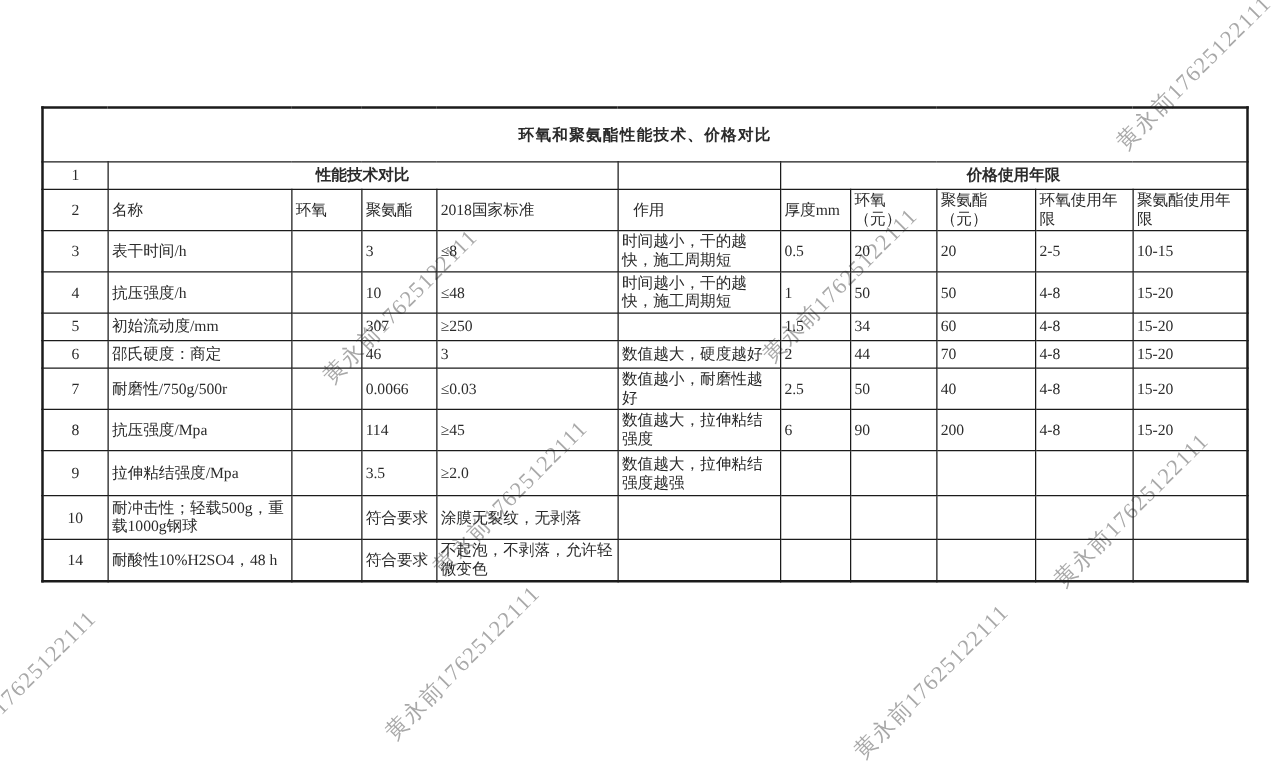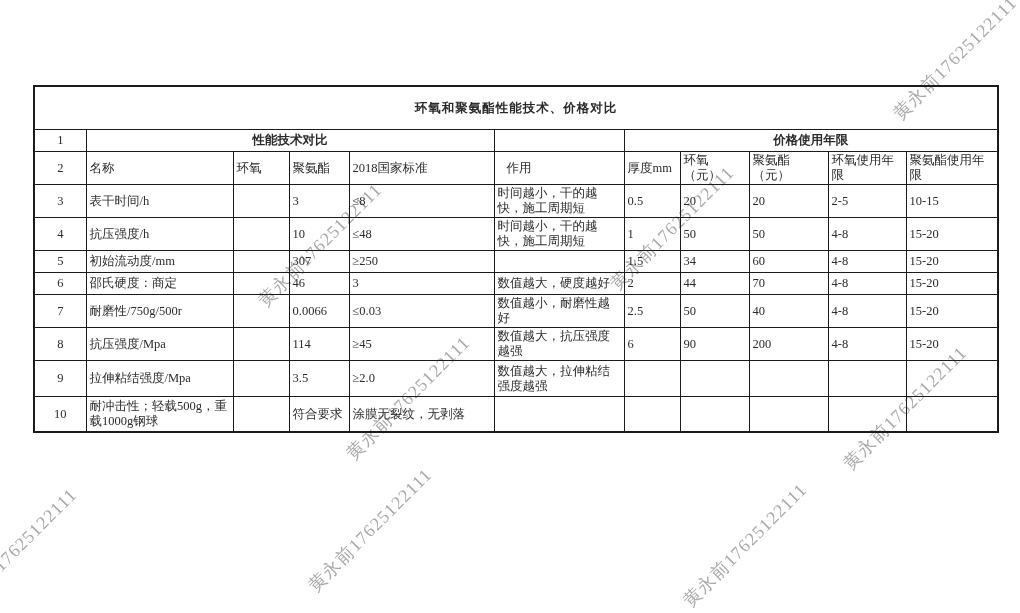--- a/index.html
+++ b/index.html
@@ -169,21 +169,21 @@
           <td class="c8">40</td>
           <td class="c9">4-8</td>
           <td class="c10">15-20</td>
         </tr>
         <tr>
           <td class="c0">8</td>
           <td class="c1">抗压强度/Mpa</td>
           <td class="c2"></td>
           <td class="c3">114</td>
           <td class="c4">≥45</td>
-          <td class="c5">数值越大，抗压强度越强</td>
+          <td class="c5">数值越大，拉伸粘结强度</td>
           <td class="c6">6</td>
           <td class="c7">90</td>
           <td class="c8">200</td>
           <td class="c9">4-8</td>
           <td class="c10">15-20</td>
         </tr>
         <tr>
           <td class="c0">9</td>
           <td class="c1">拉伸粘结强度/Mpa</td>
           <td class="c2"></td>
@@ -202,16 +202,29 @@
           <td class="c2"></td>
           <td class="c3">符合要求</td>
           <td class="c4">涂膜无裂纹，无剥落</td>
           <td class="c5"></td>
           <td class="c6"></td>
           <td class="c7"></td>
           <td class="c8"></td>
           <td class="c9"></td>
           <td class="c10"></td>
         </tr>
+        <tr>
+          <td class="c0">14</td>
+          <td class="c1">耐酸性10%H2SO4，48 h</td>
+          <td class="c2"></td>
+          <td class="c3">符合要求</td>
+          <td class="c4">不起泡，不剥落，允许轻微变色</td>
+          <td class="c5"></td>
+          <td class="c6"></td>
+          <td class="c7"></td>
+          <td class="c8"></td>
+          <td class="c9"></td>
+          <td class="c10"></td>
+        </tr>
       </tbody>
   </table>
 
 </div>
 
 </body></html>

